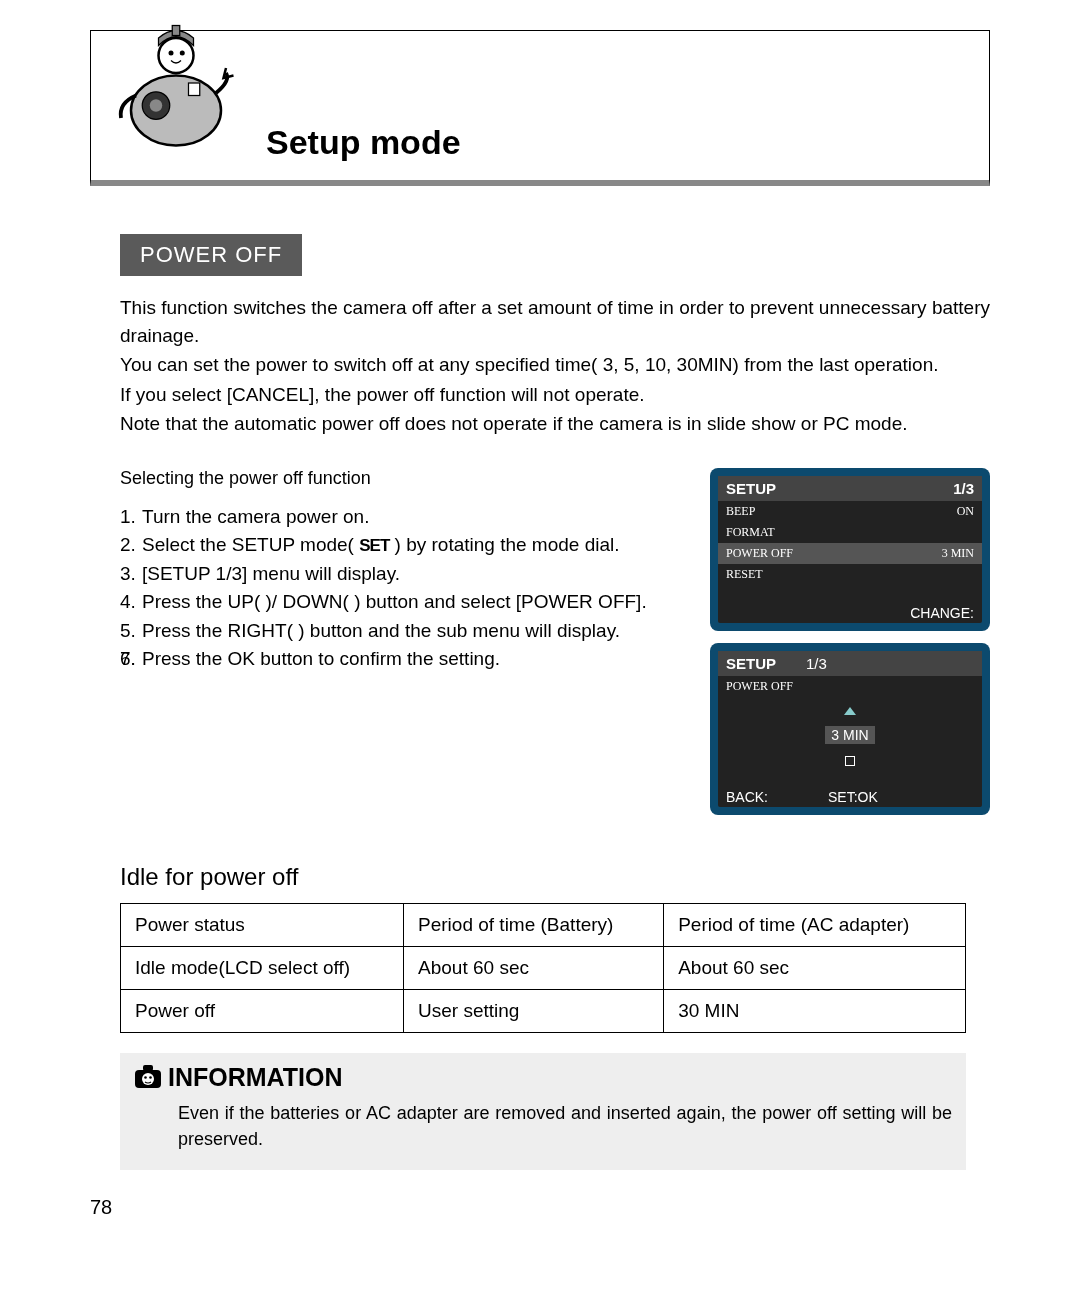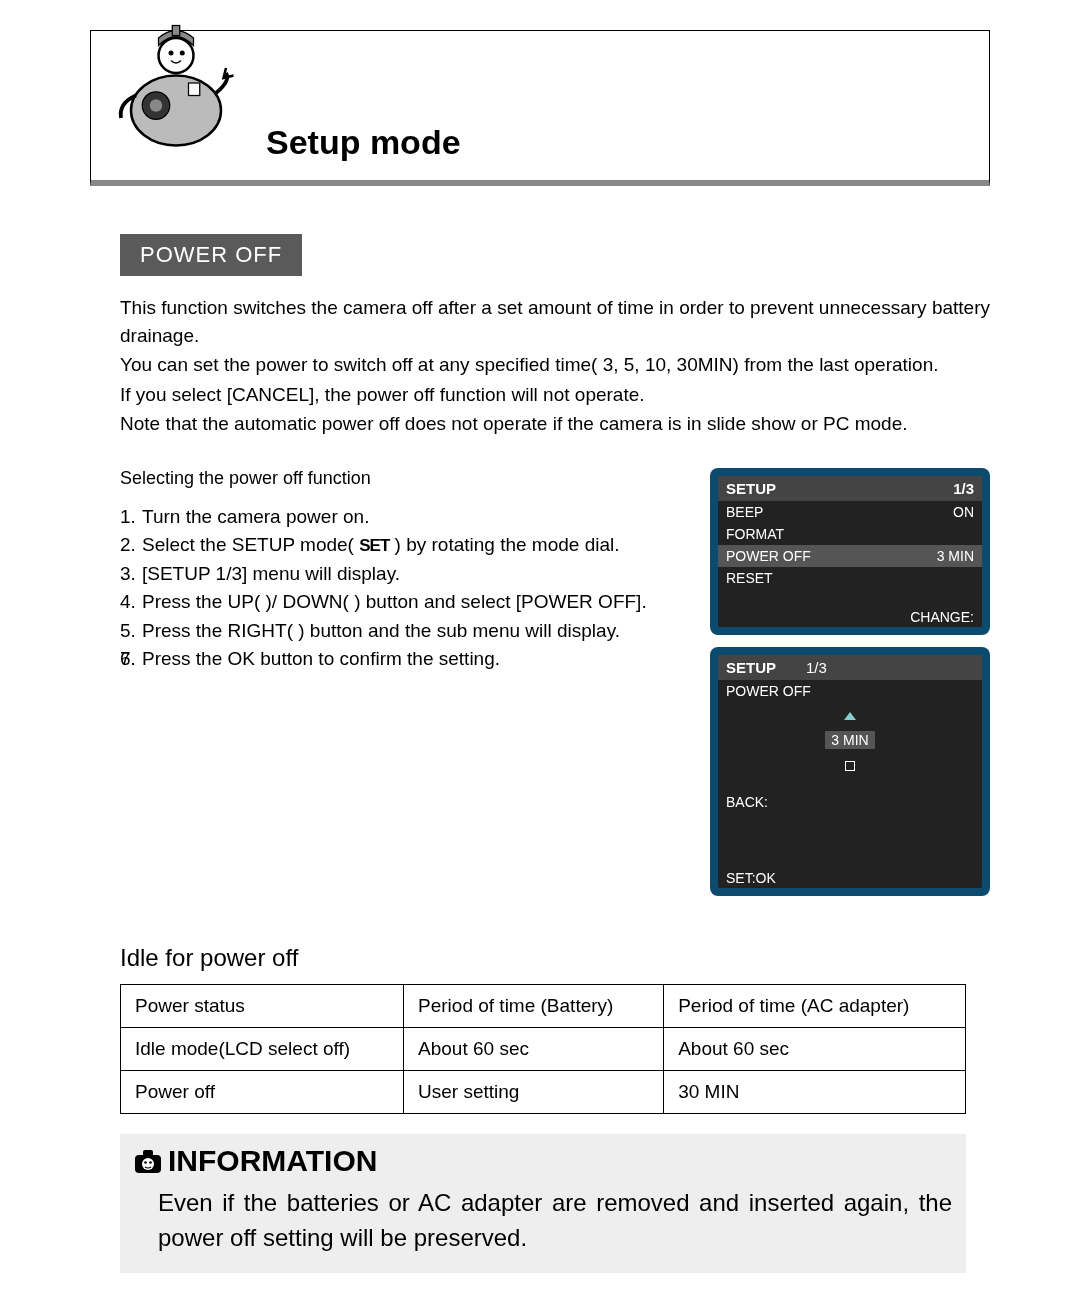--- a/index.html
+++ b/index.html
@@ -86,31 +86,32 @@
     background: #444;
     display: flex;
     justify-content: space-between;
     padding: 4px 8px;
     font-weight: bold;
   }
   .lcd-row {
     display: flex;
     justify-content: space-between;
     padding: 3px 8px;
-    font-size: 14px;
+    font-size: 12px;
+    font-family: Liberation Serif, serif;
   }
   .lcd-row.hl { background: #555; }
   .lcd-foot {
     display: flex;
     justify-content: flex-end;
     padding: 6px 8px 2px 8px;
     font-size: 14px;
     gap: 60px;
   }
-  .lcd-foot.split { justify-content: flex-start; flex-direction: column; }
+  .lcd-foot.split { justify-content: flex-start; }
   .lcd-big-val {
     text-align:center;
     padding: 4px 0;
   }
   .lcd-big-val .hl3 { background:#555; display:inline-block; padding:1px 6px; font-size:14px;}
   .arrow-up { border-left:6px solid transparent; border-right:6px solid transparent; border-bottom:8px solid #8cc; display:inline-block;}
   .arrow-dn { display:inline-block; width:10px; height:10px; border:1px solid #fff; position:relative;}
   .table-head {
     margin-left: 30px;
     margin-top: 36px;
@@ -129,34 +130,34 @@
     margin-top: 24px;
   }
   .info-box {
     margin-top: 20px;
     margin-left: 30px;
     background: #eee;
     width: 846px;
     padding: 10px 14px 18px 14px;
   }
   .info-title {
-    font-size: 30px;
+    font-size: 25px;
     font-weight: bold;
     display:flex;
     align-items:center;
     gap:6px;
     margin-bottom: 8px;
   }
   .info-icon {
     width:28px; height:26px;
     display:inline-block;
   }
   .info-text {
-    font-size: 24px;
-    margin-left: 24px;
+    font-size: 18px;
+    margin-left: 44px;
     line-height:1.45;
     text-align: justify;
   }
   .page-num {
     margin-top: 26px;
     font-size: 20px;
   }
 </style>
 </head>
 <body>

